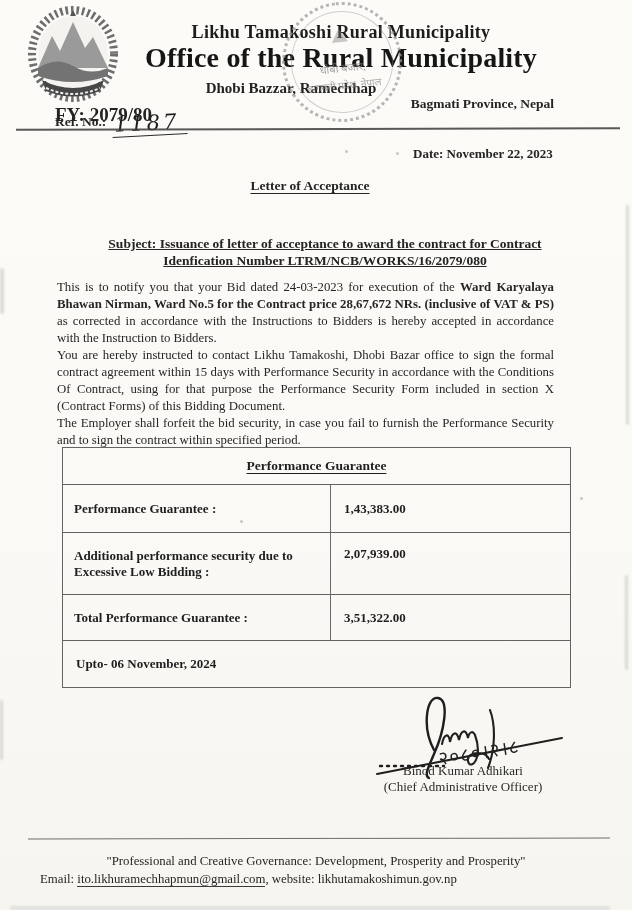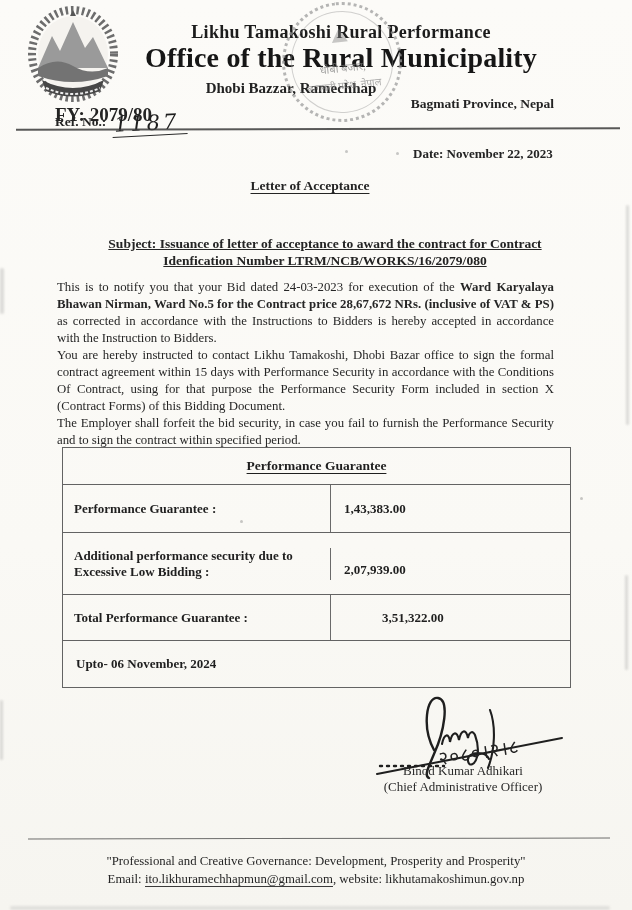--- a/index.html
+++ b/index.html
@@ -60,36 +60,36 @@
   .pg-table{position:absolute;left:62px;top:447px;width:507px;
     border:1.4px solid #636363;font-size:13px;font-weight:bold;color:#1f1f1f;}
   .pg-head{height:36px;display:flex;align-items:center;justify-content:center;
     border-bottom:1.3px solid #636363;}
   .pg-head span{font-size:13.5px;text-decoration:underline;text-underline-offset:3px;}
   .pg-row{display:flex;border-bottom:1.3px solid #636363;}
   .pg-row:last-child{border-bottom:none;}
   .pg-label{width:242px;border-right:1.3px solid #6a6a6a;
     padding:0 14px 0 11px;display:flex;align-items:center;line-height:16px;}
   .pg-value{flex:1;padding:0 6px 0 13px;display:flex;align-items:center;}
-  .r1{height:47px;text-align:center;} .r2{height:61px;align-items:center;} .r3{height:45px;gap:38px;} .r4{height:46px;}
+  .r1{height:47px;text-align:center;} .r2{height:61px;} .r3{height:45px;} .r4{height:46px;}
   .r2 .pg-value{align-items:flex-start;padding-top:13px;}
   
   .sig-art{position:absolute;left:372px;top:686px;width:200px;height:108px;}
   .sig-date{position:absolute;left:438px;top:739px;font-size:19px;color:#242424;
     font-family:"DejaVu Serif",serif;transform:rotate(-9deg);letter-spacing:1px;}
   .sig-name{position:absolute;left:368px;top:763px;width:190px;text-align:center;
     font-size:13px;color:#2a2a2a;}
   .sig-role{position:absolute;left:356px;top:779px;width:214px;text-align:center;
     font-size:13px;color:#2a2a2a;}
   
   .ft-rule{position:absolute;left:28px;right:22px;top:838px;
     border-top:1.6px solid #4c4c4c;transform:rotate(-.1deg);opacity:.8;}
   .ft-motto{position:absolute;left:40px;right:40px;top:854px;text-align:center;
     font-size:12.8px;color:#262626;}
-  .ft-contact{position:absolute;left:40px;right:40px;top:872px;text-align:center;
+  .ft-contact{position:absolute;left:40px;right:40px;top:872px;text-align:left;
     font-size:12.8px;color:#262626;}
   .ft-contact .u{border-bottom:1px solid #3a3a3a;}
   
   .streak{position:absolute;background:rgba(140,140,140,.28);border-radius:2px;
     filter:blur(1px);}
   .st-r1{right:3px;top:205px;width:3px;height:220px;}
   .st-r2{right:4px;top:575px;width:3px;height:95px;}
   .st-l1{left:0;top:268px;width:4px;height:46px;}
   .st-l2{left:0;top:700px;width:3px;height:60px;}
   .st-b{left:10px;bottom:0;height:4px;width:600px;background:rgba(150,150,150,.22);}
@@ -106,21 +106,21 @@
       <ellipse cx="47" cy="48" rx="41" ry="44" fill="none" stroke="#6d6d6d" stroke-width="8" stroke-dasharray="2.5 3"></ellipse>
       <ellipse cx="47" cy="48" rx="35" ry="38" fill="#f5f3ef"></ellipse>
       <path d="M12,62 L26,30 L34,45 L47,16 L59,42 L67,31 L82,62 Z" fill="#9a9a9a"></path>
       <path d="M12,62 Q30,50 47,60 Q64,70 82,62 L82,70 Q47,82 12,70 Z" fill="#737373"></path>
       <path d="M16,74 Q47,90 78,74 L74,85 Q47,96 20,85 Z" fill="#474747"></path>
       <path d="M20,82 Q47,94 74,82" fill="none" stroke="#ededed" stroke-width="2" stroke-dasharray="3 2"></path>
       <path d="M44,10 l3,-6 l3,6 Z" fill="#555"></path>
     </svg>
   </div>
 
-  <div class="hdr-line1">Likhu Tamakoshi Rural Performance</div>
+  <div class="hdr-line1">Likhu Tamakoshi Rural Municipality</div>
   <div class="hdr-line2">Office of the Rural Municipality</div>
   <div class="hdr-line3">Dhobi Bazzar, Ramechhap</div>
 
   <div class="fy">FY: 2079/80</div>
   <div class="refline">
     <span>Ref. No.:</span><span class="ref-hand">1187</span>
   </div>
   <div class="province">Bagmati Province, Nepal</div>
 
   <div class="stamp">

